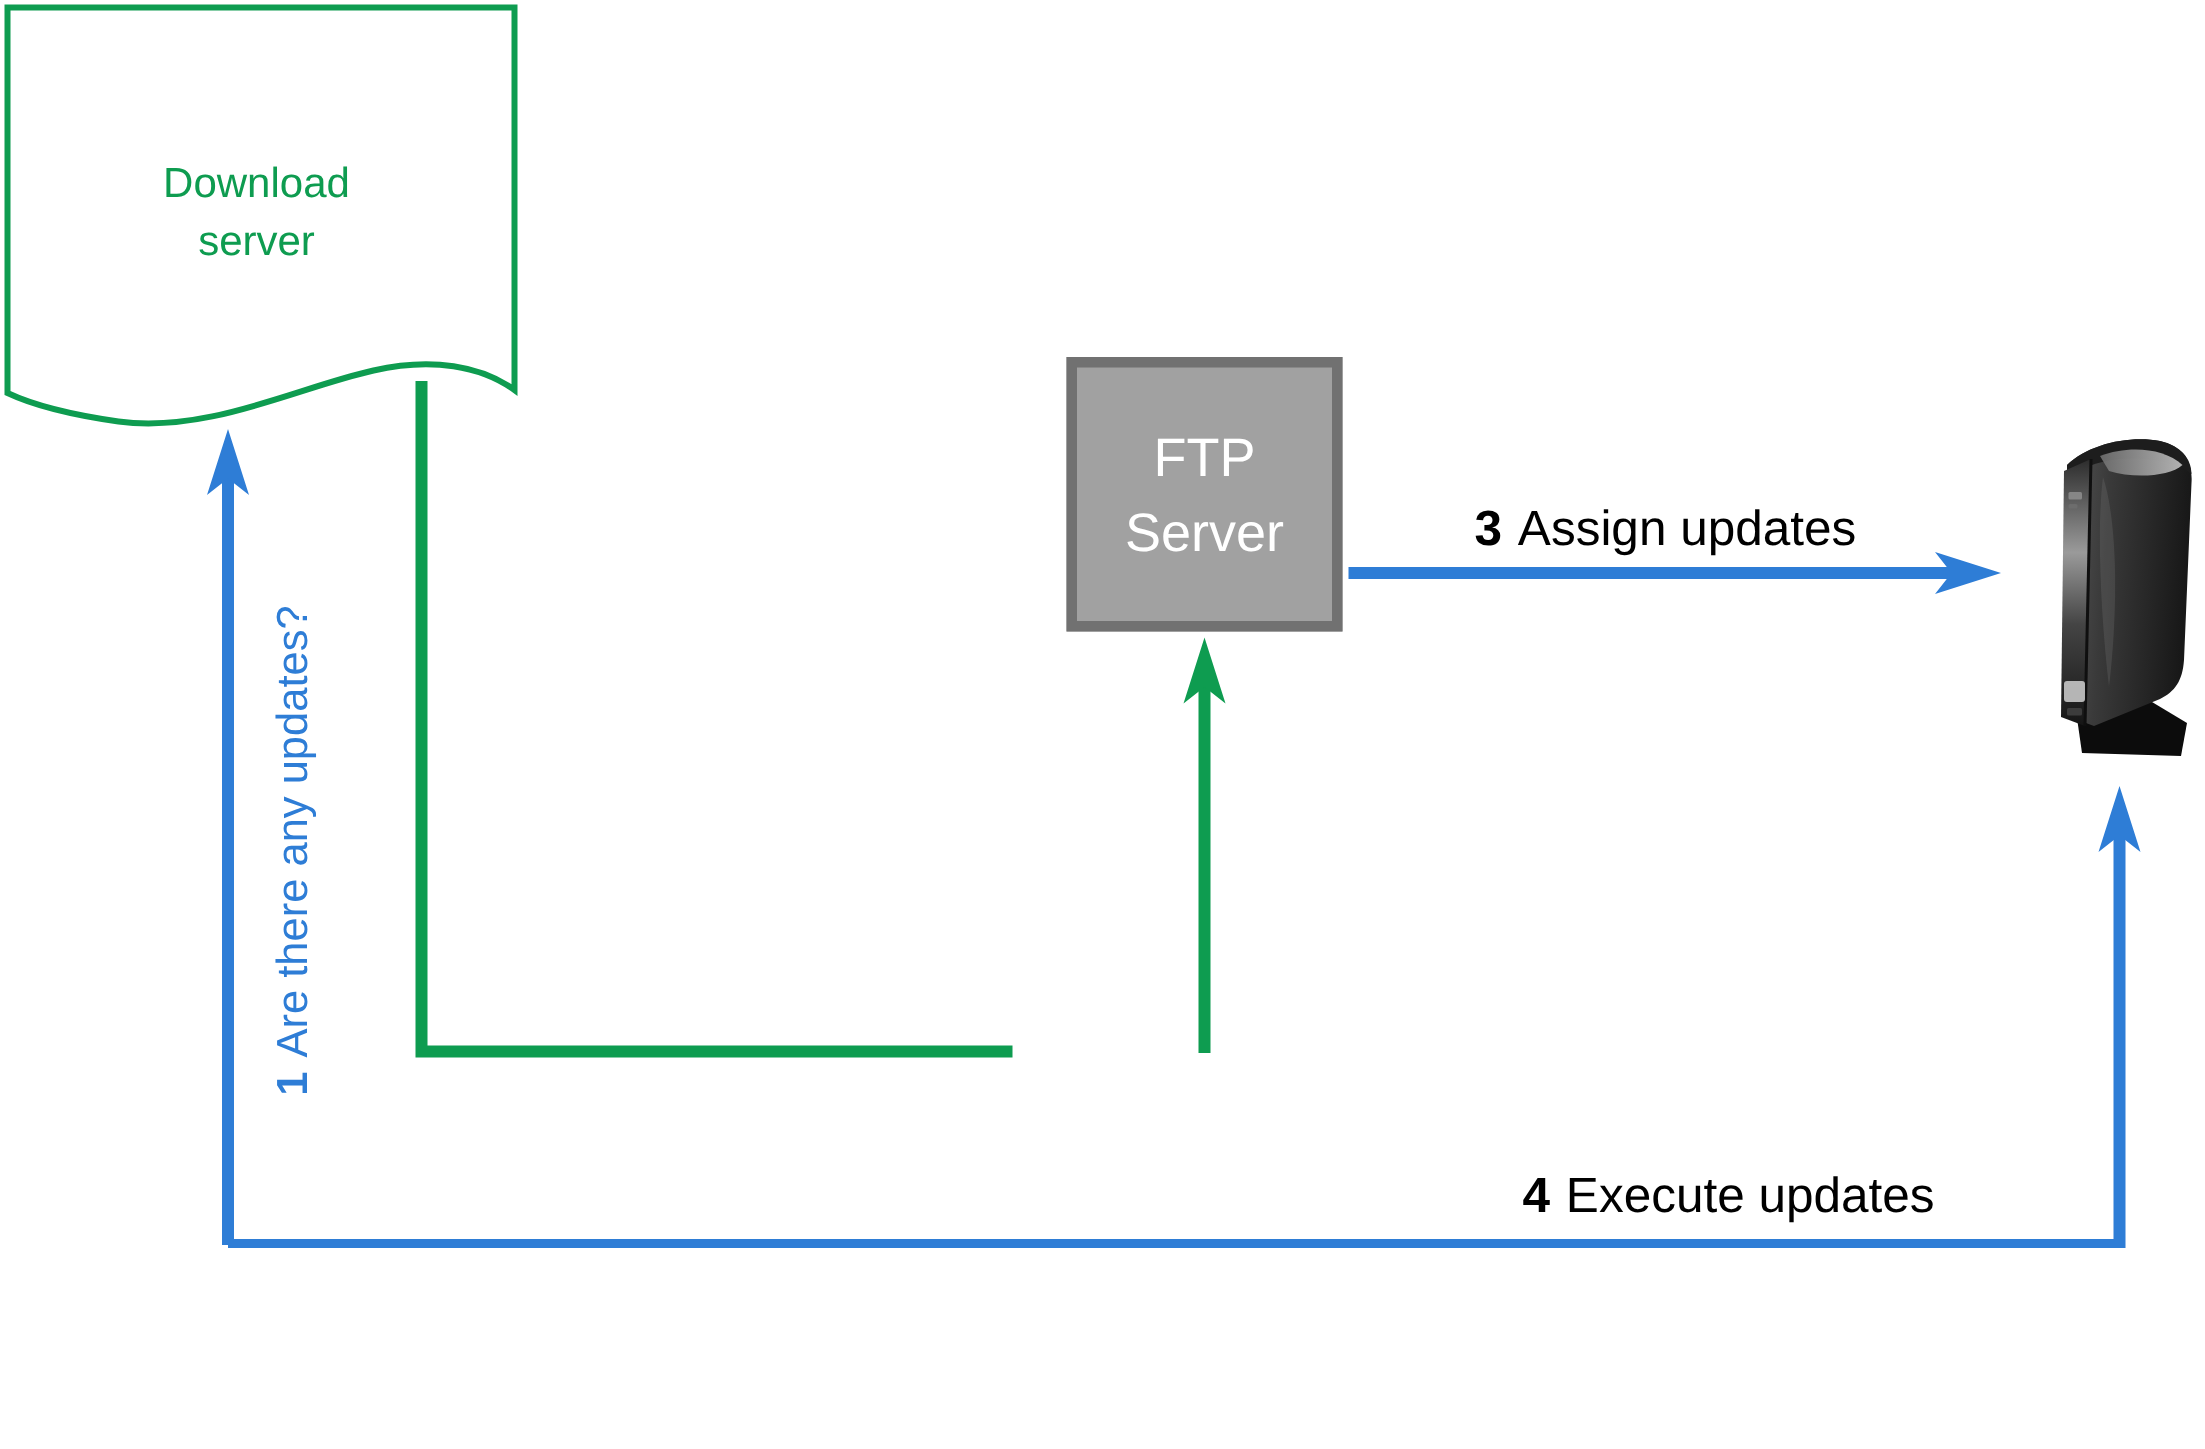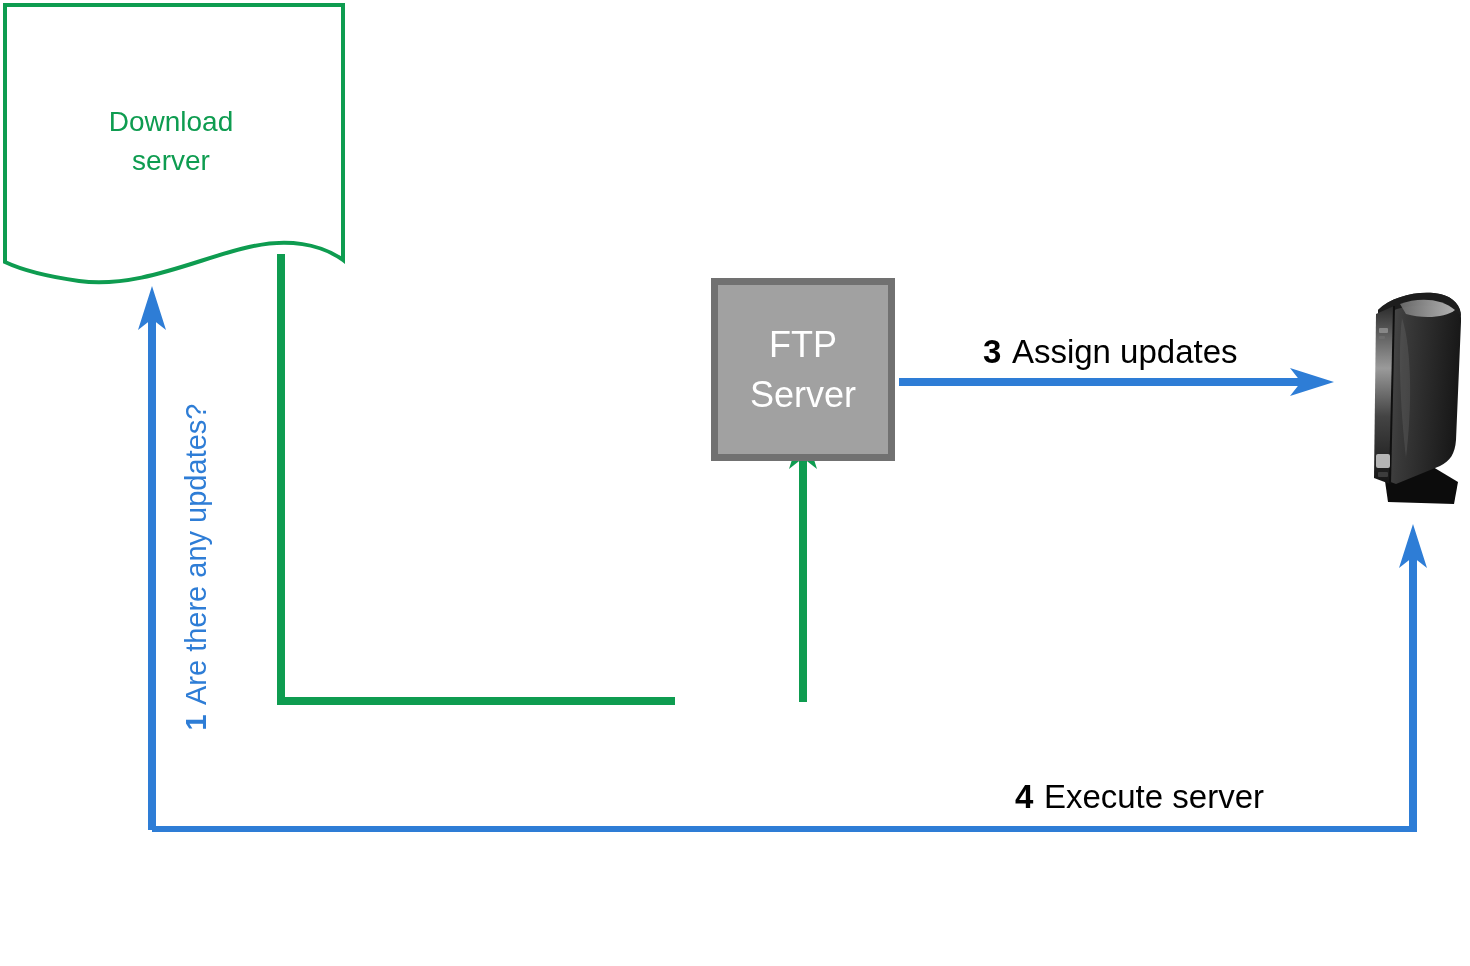--- a/index.html
+++ b/index.html
@@ -14,21 +14,20 @@
   #wires { position: absolute; left: 0; top: 0; }
 
   .node-box {
     position: absolute;
     box-sizing: border-box;
     display: flex;
     align-items: center;
     justify-content: center;
     text-align: center;
     color: #ffffff;
-    margin-top: 40px;
   }
   #ftp-box {
     left: 711px; top: 238px; width: 184px; height: 183px;
     background: #A1A1A1;
     border: 7px solid #717171;
     font-size: 36px; line-height: 50px;
   }
   #ftp-box .wrap-label { width: 132px; }
   #ums-box {
     left: 670px; top: 700px; width: 265px; height: 262px;
@@ -101,21 +100,21 @@
   </div>
 
 
   <div id="step1-label">
     <span class="num">1</span><span>Are there any updates?</span>
   </div>
   <div id="step3-label" class="step-label">
     <span class="num">3</span><span>Assign updates</span>
   </div>
   <div id="step4-label" class="step-label">
-    <span class="num">4</span><span>Execute server</span>
+    <span class="num">4</span><span>Execute updates</span>
   </div>
 
   <div id="thin-client">
     <svg width="104" height="220" viewBox="0 0 104 220">
       <defs>
         <linearGradient id="gBody" x1="0" y1="0" x2="1" y2="0.15">
           <stop offset="0" stop-color="#555555"></stop>
           <stop offset="0.35" stop-color="#3a3a3a"></stop>
           <stop offset="1" stop-color="#181818"></stop>
         </linearGradient>

